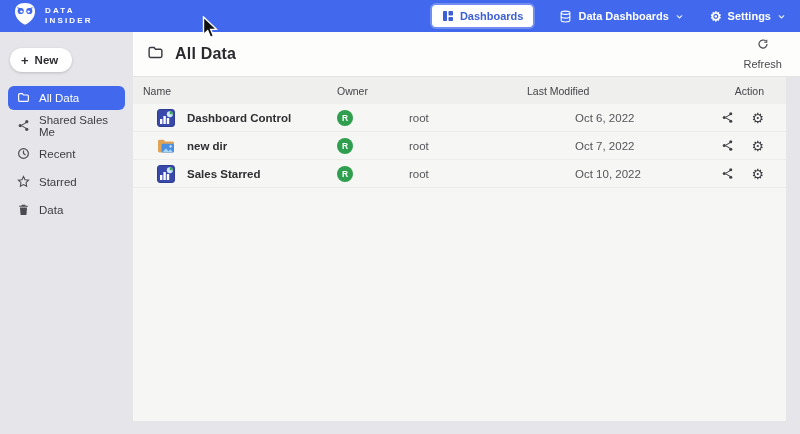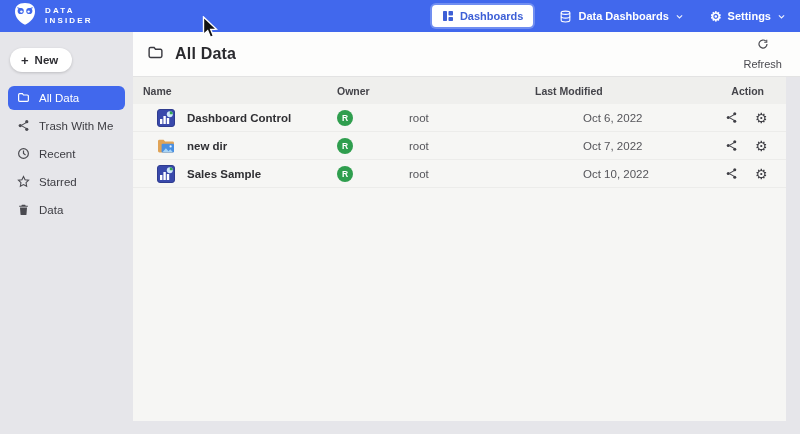--- a/index.html
+++ b/index.html
@@ -68,23 +68,23 @@
   }
 
   .content { flex: 1; padding: 0 14px 13px 0; }
   .card { height: 100%; background: #f6f6f4; }
 
   .thead, .trow { display: flex; align-items: center; }
   .thead { height: 27px; background: #efefed; }
   .trow { height: 28px; border-bottom: 1px solid #ececea; }
   .col-name { width: 204px; flex: none; padding-left: 24px; display: flex; align-items: center; gap: 12px; }
   .col-owner { width: 190px; flex: none; display: flex; align-items: center; gap: 8px; }
-  .col-modified { width: 190px; flex: none; margin-left: 8px; }
+  .col-modified { width: 190px; flex: none; }
   .col-action { flex: 1; display: flex; align-items: center; justify-content: flex-end; gap: 17px; padding-right: 22px; }
-  .th { font-size: 10.5px; font-weight: bold; color: #44444a; }
+  .th { font-size: 10.5px; font-weight: normal; color: #44444a; }
   .thead .col-name { padding-left: 10px; }
   .cell-name { font-size: 11.5px; font-weight: bold; color: #2f2f33; }
   .cell-text { font-size: 11.5px; color: #55555a; padding-left: 48px; }
   .avatar {
     width: 16px; height: 16px; border-radius: 50%; background: #2f9e4e;
     color: #fff; font-size: 8.5px; font-weight: bold;
     display: flex; align-items: center; justify-content: center; flex: none;
   }
   .file-icon { width: 18px; height: 18px; flex: none; }
   .action-icon { cursor: pointer; display: flex; align-items: center; }
@@ -171,21 +171,21 @@
 
       <div class="side-item">
         <span>
           <svg width="13" height="13" viewBox="0 0 24 24" fill="#4a4a50">
             <circle cx="18" cy="5" r="3"></circle>
               <circle cx="6" cy="12" r="3"></circle>
               <circle cx="18" cy="19" r="3"></circle>
             <path d="M7.6 10.9l8.8-5.1 1 1.7-8.8 5.1zM7.6 13.1l8.8 5.1 1-1.7-8.8-5.1z"></path>
           </svg>
         </span>
-        <span>Trash With Me</span>
+        <span>Shared Sales Me</span>
       </div>
 
       <div class="side-item">
         <span>
           <svg width="13" height="13" viewBox="0 0 24 24" fill="none" stroke="#4a4a50" stroke-width="2.2">
             <circle cx="12" cy="12" r="9"></circle>
               <path d="M12 6.5V12l3.8 2.6"></path>
           </svg>
         </span>
         <span>Recent</span>
@@ -308,21 +308,21 @@
               <span class="file-icon">
                 <svg width="18" height="18" viewBox="0 0 18 18">
                   <rect x="0.5" y="0.5" width="17" height="17" rx="2.5" fill="#3949ab" stroke="#2f3c8f"></rect>
                   <rect x="3" y="10" width="2.4" height="5" fill="#fff"></rect>
                   <rect x="6.4" y="7" width="2.4" height="8" fill="#fff"></rect>
                   <rect x="9.8" y="9" width="2.4" height="6" fill="#fff"></rect>
                   <circle cx="12.8" cy="5.2" r="3" fill="#cfe8fb"></circle>
                   <path d="M12.8 5.2 L12.8 2.2 A3 3 0 0 1 15.8 5.2 Z" fill="#34a853"></path>
                 </svg>
               </span>
-              <span class="cell-name">Sales Sample</span>
+              <span class="cell-name">Sales Starred</span>
             </div>
             <div class="col-owner">
               <span class="avatar">R</span>
               <span class="cell-text">root</span>
             </div>
             <div class="col-modified cell-text">Oct 10, 2022</div>
             <div class="col-action">
               <span class="action-icon">
                 <svg width="13" height="13" viewBox="0 0 24 24" fill="#3f3f45">
                   <circle cx="18" cy="5" r="2.8"></circle>

